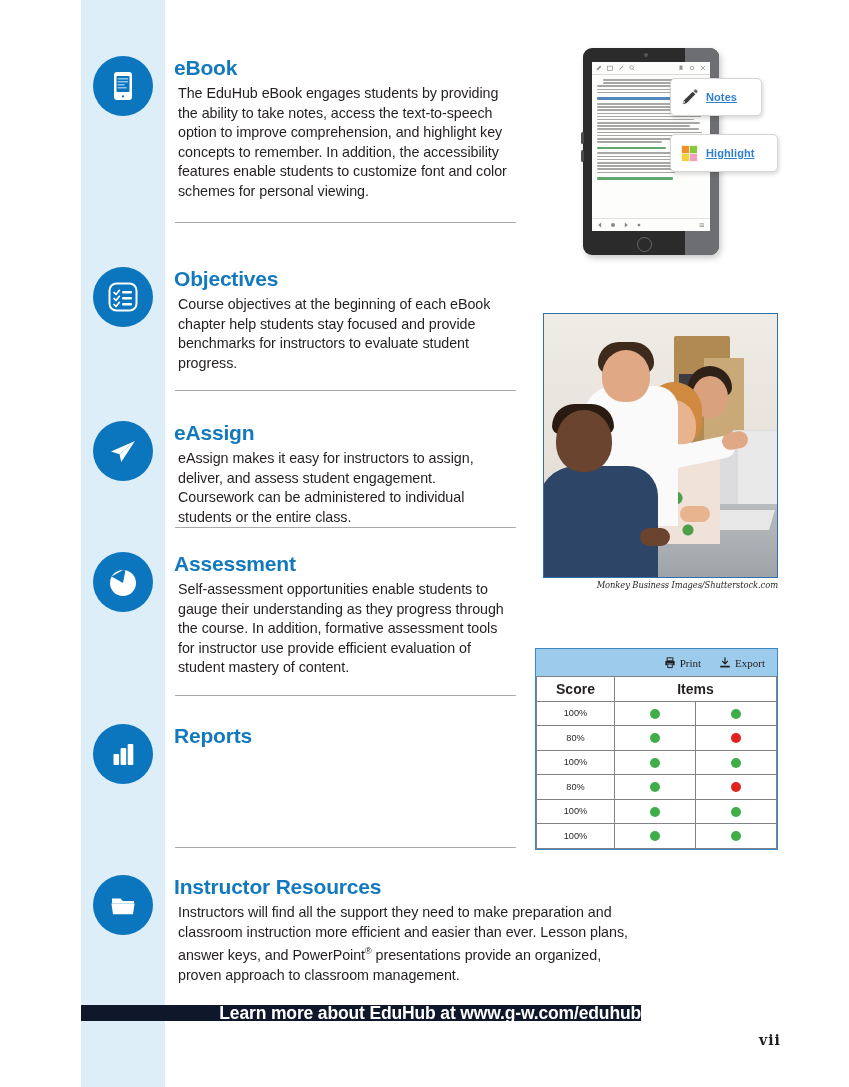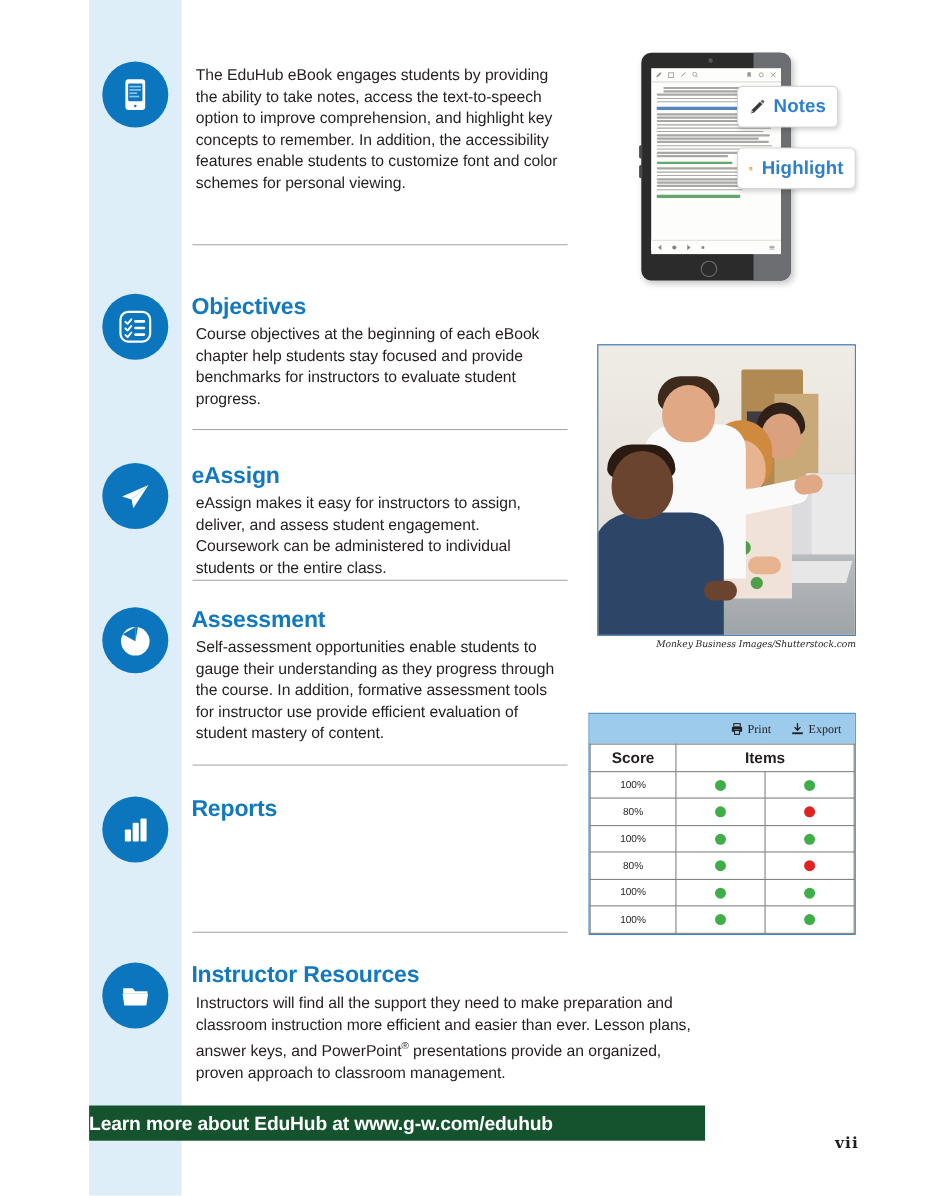--- a/index.html
+++ b/index.html
@@ -155,22 +155,23 @@
     box-shadow: 1px 2px 4px rgba(0,0,0,.16);
     display: flex;
     align-items: center;
     gap: 8px;
     padding: 0 10px;
     box-sizing: border-box;
   }
   .feature-card .fc-label {
     color: #2f7fd0;
     font-weight: bold;
-    font-size: 17px;
+    font-size: 11px;
     letter-spacing: .1px;
+    text-decoration: underline;
   }
 
   
   #photo-figure {
     position: absolute;
     left: 543px;
     top: 313px;
     width: 235px;
     height: 265px;
     border: 1px solid #2e6fae;
@@ -274,25 +275,25 @@
   }
   .dot.green { background: #3fae49; }
   .dot.red   { background: #e0231f; }
 
   
   #cta-banner {
     position: absolute;
     left: 81px;
     top: 1005px;
     width: 560px;
-    height: 32px;
-    background: #14532d;
+    height: 16px;
+    background: #0f172a;
     display: flex;
     align-items: center;
-    justify-content: flex-start;
+    justify-content: flex-end;
   }
   #cta-banner .cta-text {
     color: #ffffff;
     font-size: 17.5px;
     font-weight: bold;
     letter-spacing: -0.15px;
   }
 
   
   #page-number {
@@ -319,20 +320,21 @@
       <rect x="8" y="3" width="18" height="28" rx="3" fill="#ffffff"></rect>
       <rect x="10.5" y="7" width="13" height="16" rx="1" fill="#0b75bd"></rect>
       <rect x="11.6" y="9" width="10.5" height="1.5" fill="#8dc6e8"></rect>
       <rect x="11.6" y="12" width="10.5" height="1.5" fill="#8dc6e8"></rect>
       <rect x="11.6" y="15" width="7" height="1.5" fill="#8dc6e8"></rect>
       <rect x="11.6" y="18" width="9" height="1.5" fill="#8dc6e8"></rect>
       <circle cx="17" cy="27.4" r="1.1" fill="#0b75bd"></circle>
     </svg>
   </div>
   <div class="feature-body">
+    <h2 class="feature-title">eBook</h2>
     <p class="feature-text">The EduHub eBook engages students by providing the ability to take notes, access the text-to-speech option to improve comprehension, and highlight key concepts to remember. In addition, the accessibility features enable students to customize font and color schemes for personal viewing.</p>
   </div>
 </div>
 <div class="rule" style="top:222px;"></div>
 
 <div class="feature" style="top:267px;">
   <div class="feature-icon">
     <svg width="36" height="36" viewBox="0 0 36 36" aria-hidden="true">
       <rect x="4.5" y="4.5" width="27" height="27" rx="7" fill="none" stroke="#ffffff" stroke-width="2"></rect>
       <path d="M9 13.5 l2 2 l3.4 -4.2" fill="none" stroke="#ffffff" stroke-width="1.7" stroke-linecap="round" stroke-linejoin="round"></path>

